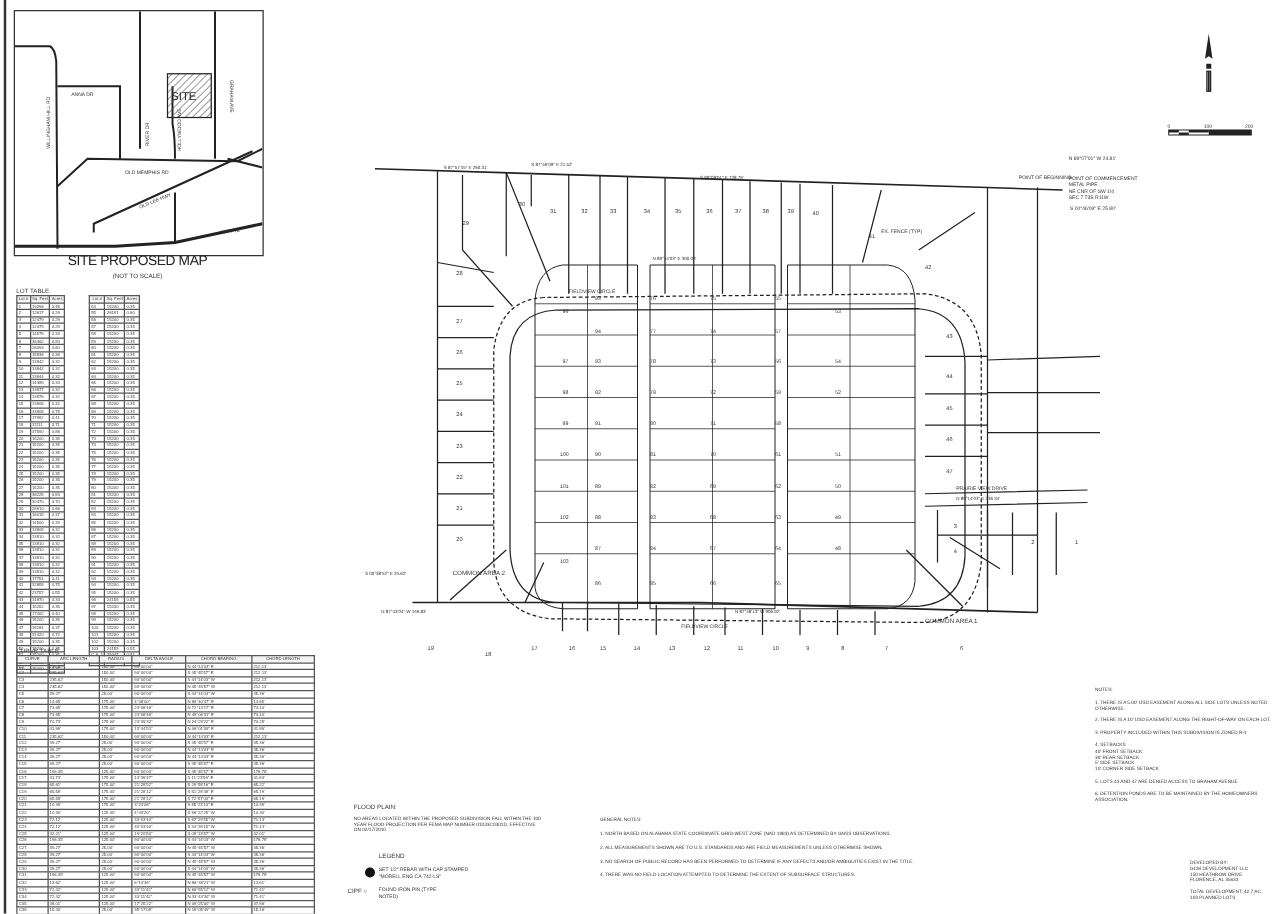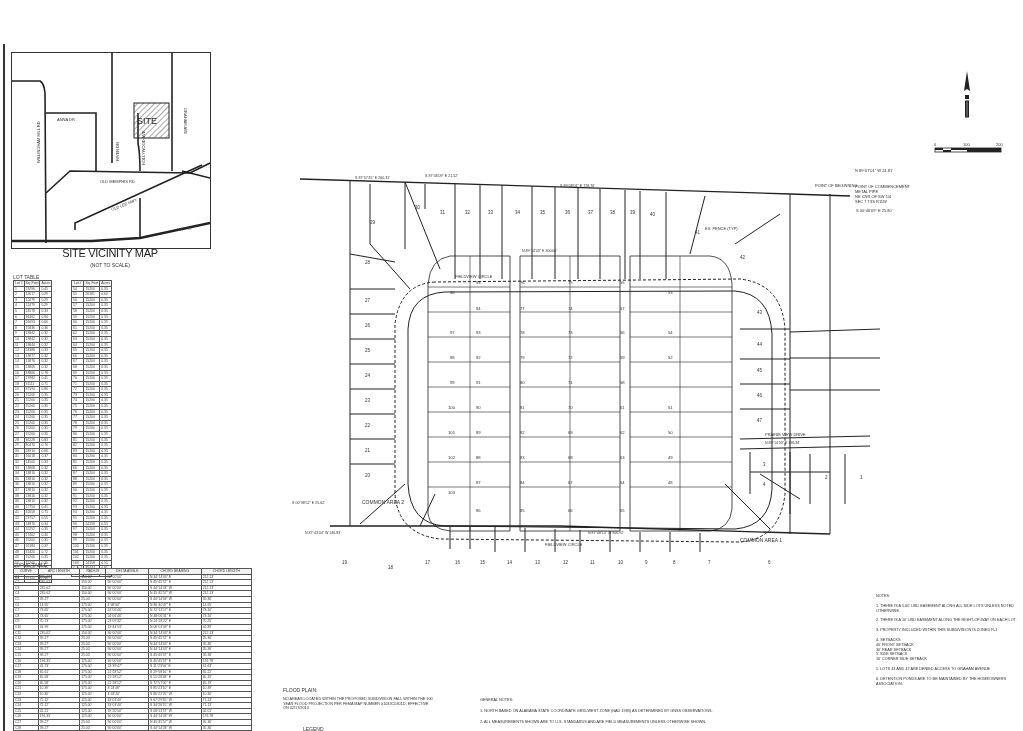--- a/index.html
+++ b/index.html
@@ -1,17 +1,17 @@
 <!DOCTYPE html>
 <html><head>
 <meta charset="utf-8">
 <style>
   html,body{margin:0;padding:0;background:#fff;}
   body{width:1023px;height:731px;position:relative;overflow:hidden;font-family:"Liberation Sans",sans-serif;color:#222;}
-  .abs{position:absolute;margin-top:44px;}
+  .abs{position:absolute;}
   .vic-box{left:11px;top:8px;width:198px;height:195px;border:1.5px solid #333;}
   .vic-title{left:11px;top:203px;width:198px;text-align:center;font-size:11px;letter-spacing:-0.3px;color:#222;}
   .vic-sub{left:11px;top:218px;width:198px;text-align:center;font-size:5px;color:#333;}
   .left-rule{left:3px;top:0;width:2px;height:731px;background:#333;}
   .tbl-title{font-size:5px;color:#444;}
   table.t{border-collapse:collapse;font-size:3.4px;color:#444;}
   table.t td, table.t th{border:0.6px solid #555;padding:0 1px;height:4.6px;line-height:4.6px;white-space:nowrap;font-weight:normal;}
   table.t th{background:#f3f3f3;}
   .notes{font-size:4.2px;color:#333;line-height:6px;}
   .notes p{margin:0 0 5px 0;}
@@ -47,21 +47,21 @@
     <text x="45" y="68" font-size="4" fill="#333">ANNA DR</text>
     <text x="0" y="0" font-size="4" fill="#333" transform="translate(28,110) rotate(-90)">WILLINGHAM HILL RD</text>
     <text x="0" y="0" font-size="4" fill="#333" transform="translate(107,108) rotate(-90)">RIVER DR</text>
     <text x="0" y="0" font-size="4" fill="#333" transform="translate(133,112) rotate(-90)">HOLLYWOOD AVE</text>
     <text x="0" y="0" font-size="4" fill="#333" transform="translate(172,55) rotate(90)">GRAHAM AVE</text>
     <text x="88" y="130" font-size="4" fill="#333">OLD MEMPHIS RD</text>
     <text x="0" y="0" font-size="4" fill="#333" transform="translate(100,158) rotate(-22)">OLD LEE HWY</text>
     <text x="165" y="178" font-size="4" fill="#333" transform="rotate(-6 165 178)">HWY 72</text>
   </svg>
 </div>
-<div class="abs vic-title">SITE VICINITY MAP</div>
+<div class="abs vic-title">SITE PROPOSED MAP</div>
 <div class="abs vic-sub">(NOT TO SCALE)</div>
 
 <div class="abs tbl-title" style="left:13px;top:230px;">LOT TABLE</div>
 <div class="abs" style="left:13px;top:236px;">
   <table class="t" id="lot-left">
     <thead>
         <tr>
       <th>Lot #</th>
       <th>Sq. Feet</th>
       <th>Acres</th>

